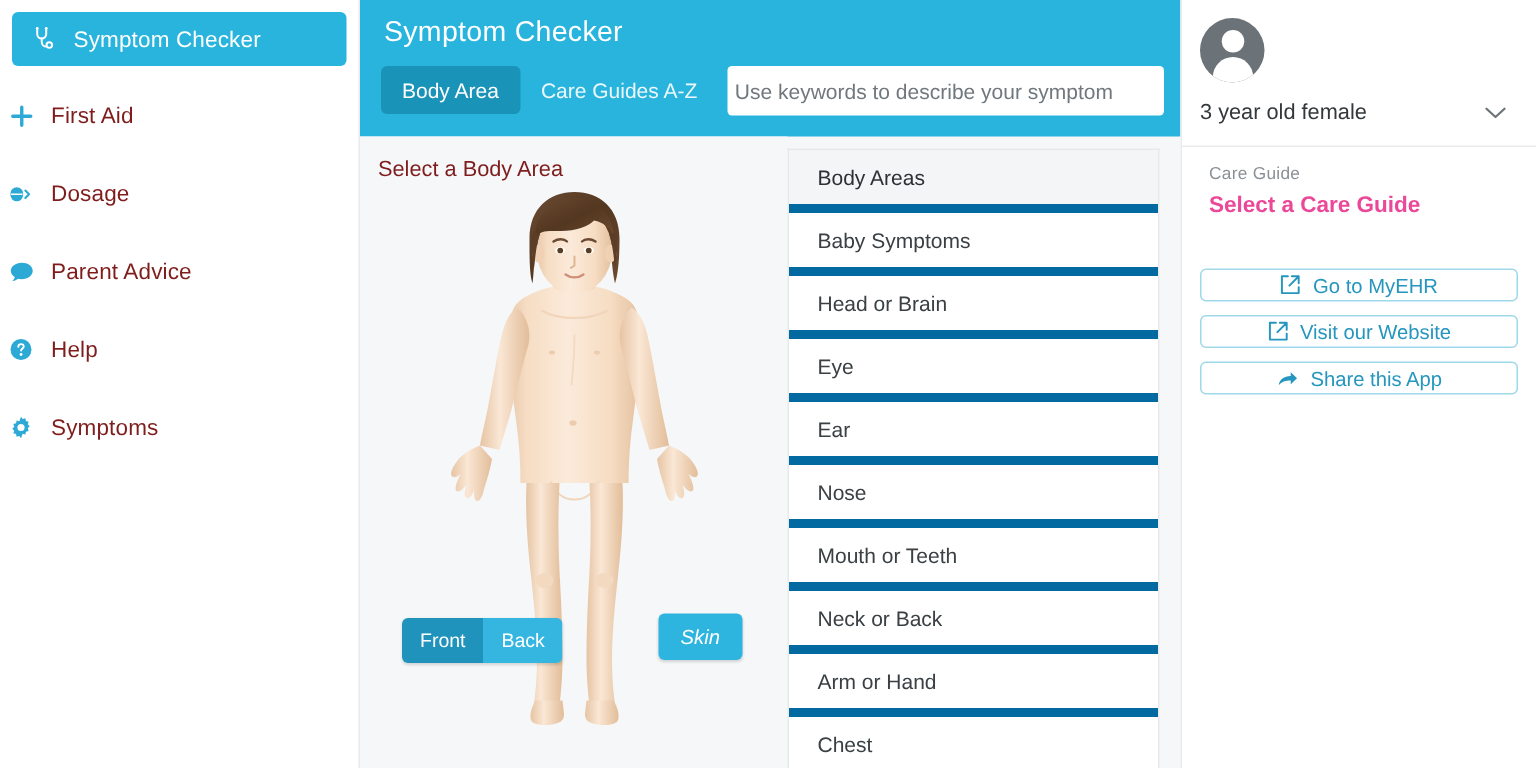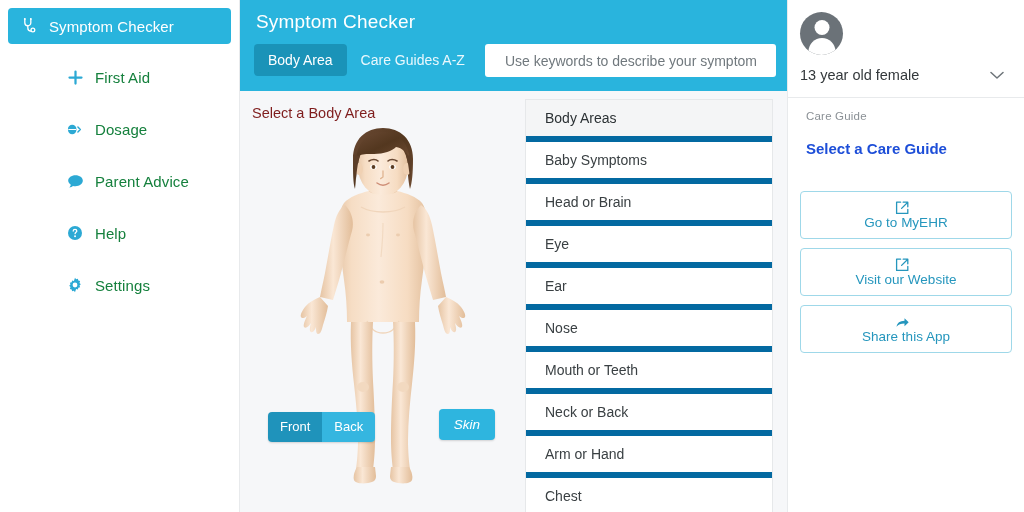--- a/index.html
+++ b/index.html
@@ -20,25 +20,24 @@
     width: 240px; height: 512px;
     background: #ffffff;
     border-right: 1px solid #e8eaec;
     flex: 0 0 240px;
     position: relative;
   }
   .nav-item {
     display: flex;
     align-items: center;
     height: 38px;
-    padding-left: 31px;
-    color: #15803d;
+    padding-left: 3px;
+    color: #7f1d1d;
     font-size: 15px;
     cursor: pointer;
-    margin-left: 33px;
   }
   .nav-item.active {
     background: #29b4dd;
     color: #ffffff;
     border-radius: 4px;
     margin: 4px 8px 0 8px;
     height: 36px;
     padding-left: 10px;
   }
   .nav-item .nav-ico {
@@ -91,21 +90,21 @@
   .tab.active { background: #1a93b8; }
   .tab.plain { color: #eaf8fd; }
   .searchbox {
     background: #ffffff;
     border-radius: 3px;
     height: 33px;
     width: 291px;
     margin-left: 6px;
     display: flex;
     align-items: center;
-    padding: 0 20px;
+    padding: 0 5px;
     font-size: 14px;
     color: #6d7478;
     overflow: hidden;
     cursor: text;
   }
   .searchbox input {
     border: 0; outline: 0; width: 100%;
     font-family: inherit; font-size: 14px; color: #3a4145;
     background: transparent;
   }
@@ -231,37 +230,36 @@
     align-items: center;
     justify-content: space-between;
     margin-top: 12px;
     padding-right: 6px;
     cursor: pointer;
   }
   .patient-name { font-size: 14.5px; color: #33383b; }
   .divider { height: 1px; background: #e8eaec; margin-top: 14px; }
   .careguide-block { padding: 12px 12px 0 18px; }
   .cg-label { font-size: 11.5px; color: #8a9095; letter-spacing: .2px; }
-  .cg-value { font-size: 15px; color: #1d4ed8; margin-top: 18px; font-weight: bold; }
+  .cg-value { font-size: 15px; color: #ec4899; margin-top: 6px; font-weight: bold; }
   .actions { padding: 0 12px; margin-top: 34px; }
   .action-btn {
     display: flex;
     align-items: center;
     justify-content: center;
-    height: 48px;
+    height: 22px;
     border: 1px solid #9fd8e9;
     border-radius: 4px;
     color: #2596bd;
     font-size: 13.5px;
     margin-bottom: 9px;
     background: #ffffff;
     cursor: pointer;
     font-family: inherit;
     width: 100%;
-    flex-direction: column;
   }
   .action-btn .abico { margin-right: 8px; display: flex; align-items: center; }
   svg { display: block; }
 </style>
 </head>
 <body>
 
 <div id="app">
 
   <nav class="sidebar">
@@ -325,21 +323,21 @@
     </div>
 
     <div class="nav-gap"></div>
     <div class="nav-item">
       <span class="nav-ico">
         <svg width="16" height="16" viewBox="0 0 16 16">
           <path d="M8 0.8l1.1 1.5 1.8-.5.4 1.8 1.8.5-.6 1.8 1.3 1.3-1.3 1.3.6 1.8-1.8.5-.4 1.8-1.8-.5L8 15.2l-1.1-1.5-1.8.5-.4-1.8-1.8-.5.6-1.8L2.2 8.8l1.3-1.3-.6-1.8 1.8-.5.4-1.8 1.8.5z" fill="#2ca9d4"></path>
           <circle cx="8" cy="8" r="2.4" fill="#fff"></circle>
         </svg>
       </span>
-      <span class="nav-label">Settings</span>
+      <span class="nav-label">Symptoms</span>
     </div>
   </nav>
 
   <section class="center">
 
     <div class="topbar">
       <div class="app-title">Symptom Checker</div>
       <div class="tabrow">
         <div class="tab active">Body Area</div>
         <div class="tab plain">Care Guides A-Z</div>
@@ -455,21 +453,21 @@
   </section>
 
   <aside class="rightpane">
 
     <div class="patient-block">
       <div class="avatar">
         <div class="head"></div>
           <div class="shoulders"></div>
       </div>
       <div class="patient-row">
-        <span class="patient-name">13 year old female</span>
+        <span class="patient-name">3 year old female</span>
         <span>
           <svg width="14" height="9" viewBox="0 0 14 9">
             <path d="M1 1.5L7 7l6-5.5" fill="none" stroke="#6d7479" stroke-width="1.5" stroke-linecap="round" stroke-linejoin="round"></path>
           </svg>
         </span>
       </div>
     </div>
 
     <div class="divider"></div>
 

